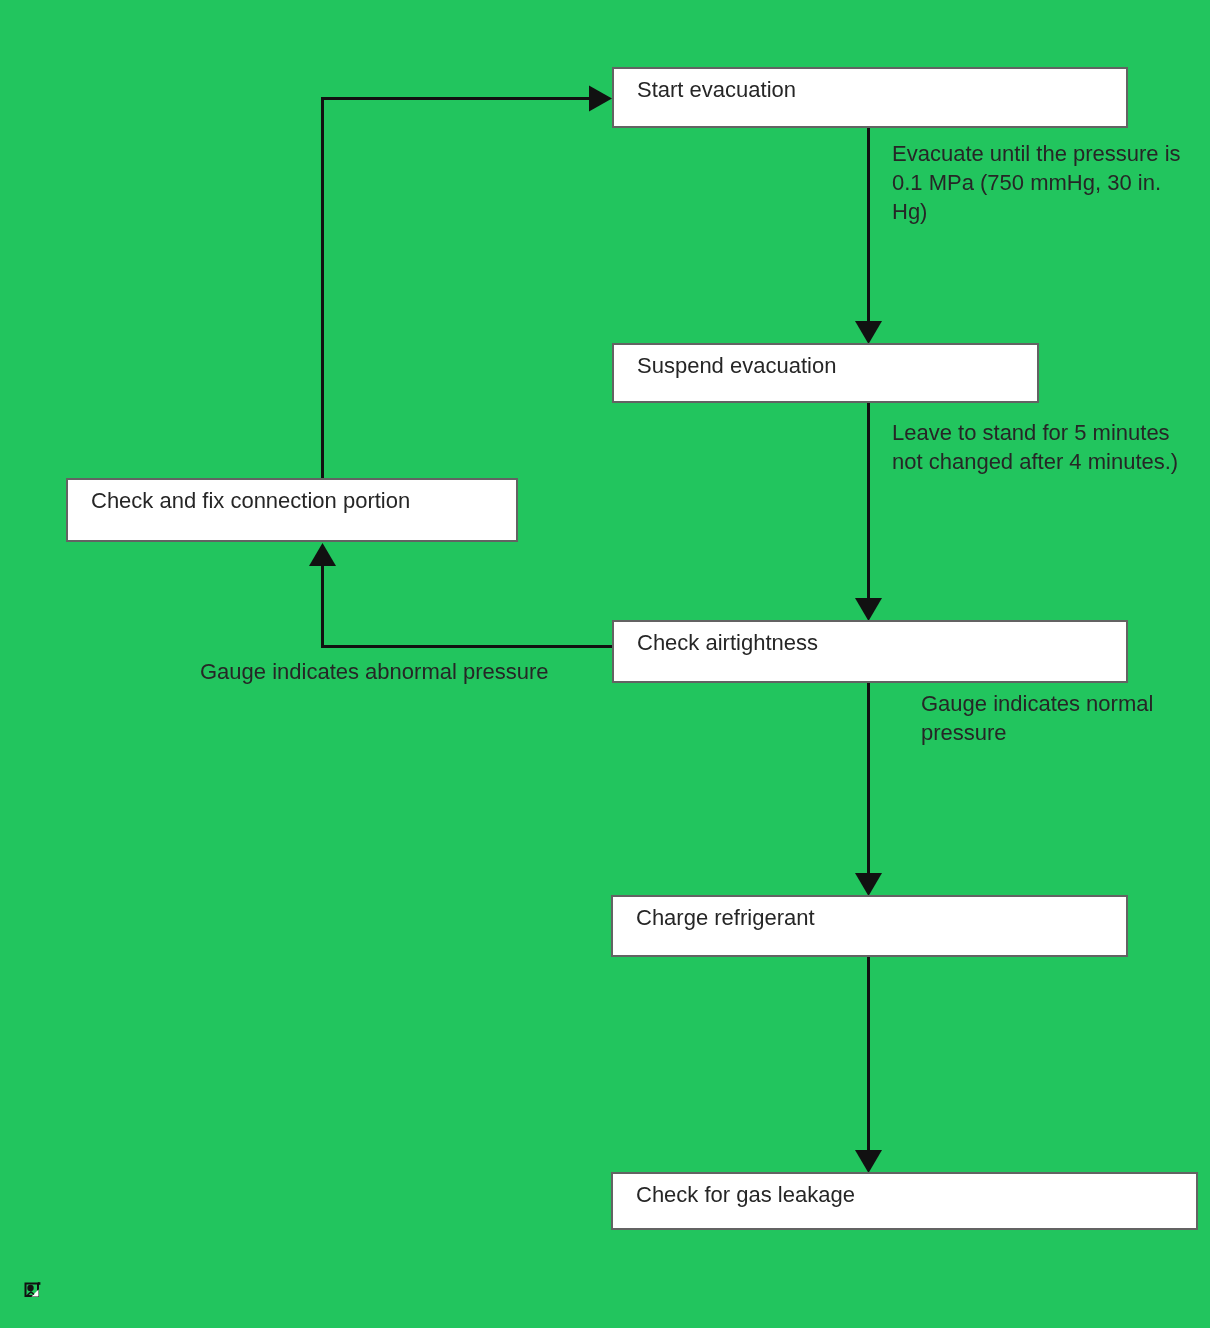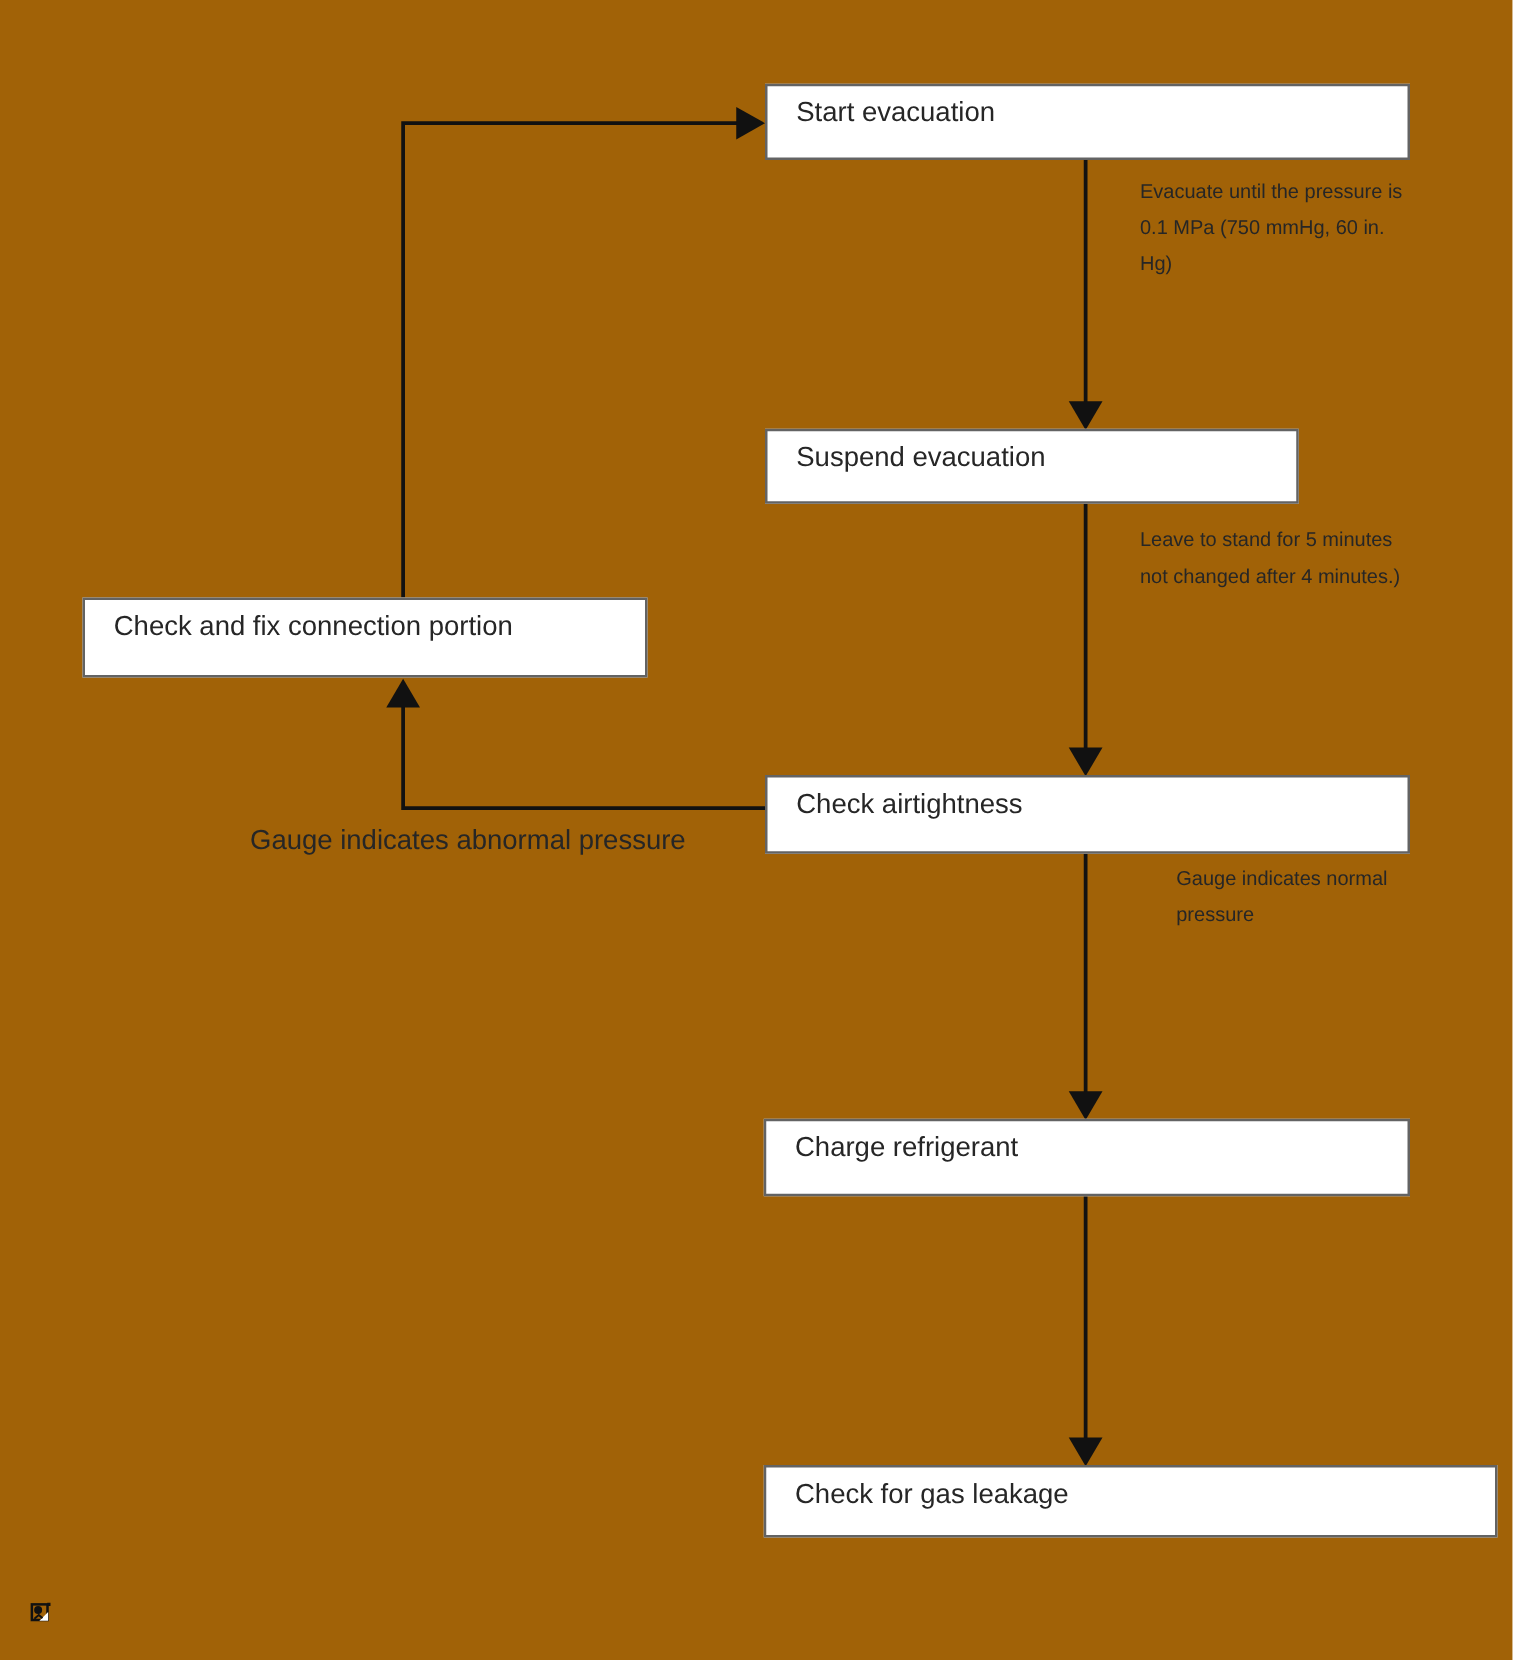--- a/index.html
+++ b/index.html
@@ -4,21 +4,21 @@
 <style>
   html, body {
     margin: 0;
     padding: 0;
     background: #ffffff;
   }
   .canvas {
     position: relative;
     width: 1210px;
     height: 1328px;
-    background: #a16207;
+    background: #22c55e;
     font-family: "Liberation Sans", "DejaVu Sans", sans-serif;
     color: #262626;
     overflow: hidden;
   }
   svg.connectors {
     position: absolute;
     left: 0;
     top: 0;
     width: 1210px;
     height: 1328px;
@@ -33,24 +33,23 @@
   .node-label {
     display: block;
     padding: 7px 10px 0 23px;
     font-size: 22px;
     line-height: 27px;
     white-space: nowrap;
     color: #262626;
   }
   .ann {
     position: absolute;
-    font-size: 16px;
+    font-size: 22px;
     line-height: 29px;
     color: #262626;
-    margin-left: 20px;
   }
   .ann .ln {
     display: block;
     white-space: nowrap;
   }
   .edge-label {
     position: absolute;
     font-size: 22px;
     line-height: 27px;
     white-space: nowrap;
@@ -127,21 +126,21 @@
   <div class="node" id="n-charge">
     <span class="node-label">Charge refrigerant</span>
   </div>
 
   <div class="node" id="n-gasleak">
     <span class="node-label">Check for gas leakage</span>
   </div>
 
   <div class="ann" id="ann-evacuate">
     <span class="ln">Evacuate until the pressure is</span>
-    <span class="ln">0.1 MPa (750 mmHg, 60 in.</span>
+    <span class="ln">0.1 MPa (750 mmHg, 30 in.</span>
     <span class="ln">Hg)</span>
   </div>
 
   <div class="ann" id="ann-stand">
     <span class="ln">Leave to stand for 5 minutes</span>
     <span class="ln">not changed after 4 minutes.)</span>
   </div>
 
   <div class="ann" id="ann-normal">
     <span class="ln">Gauge indicates normal</span>

